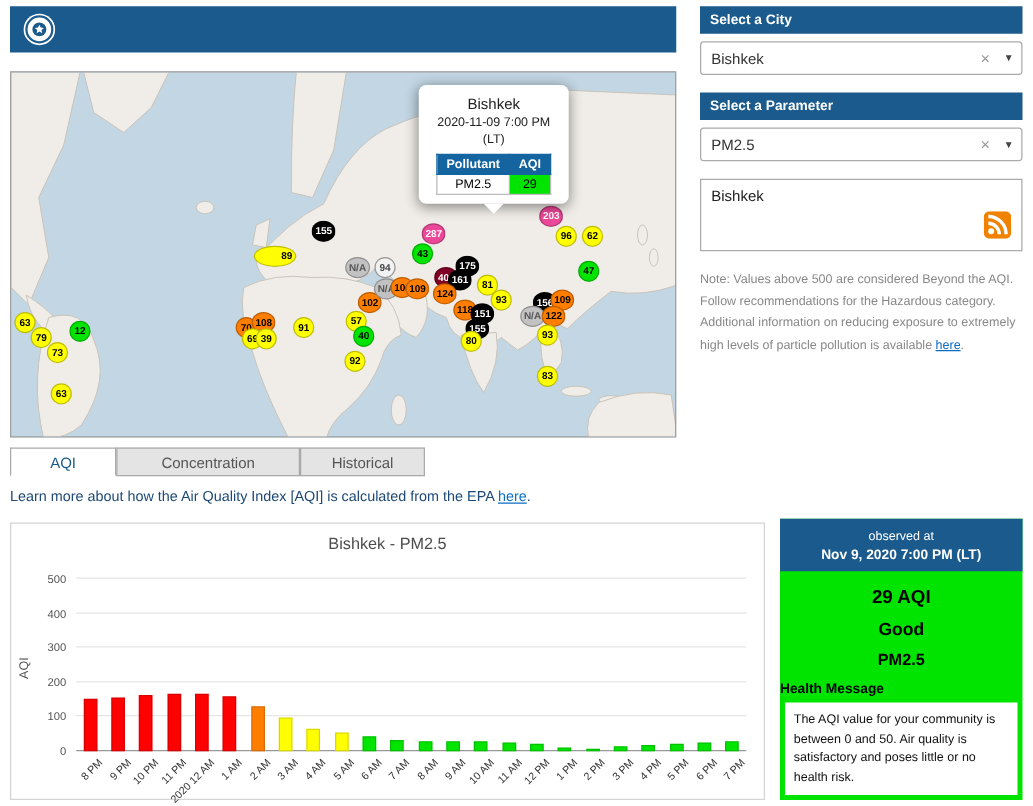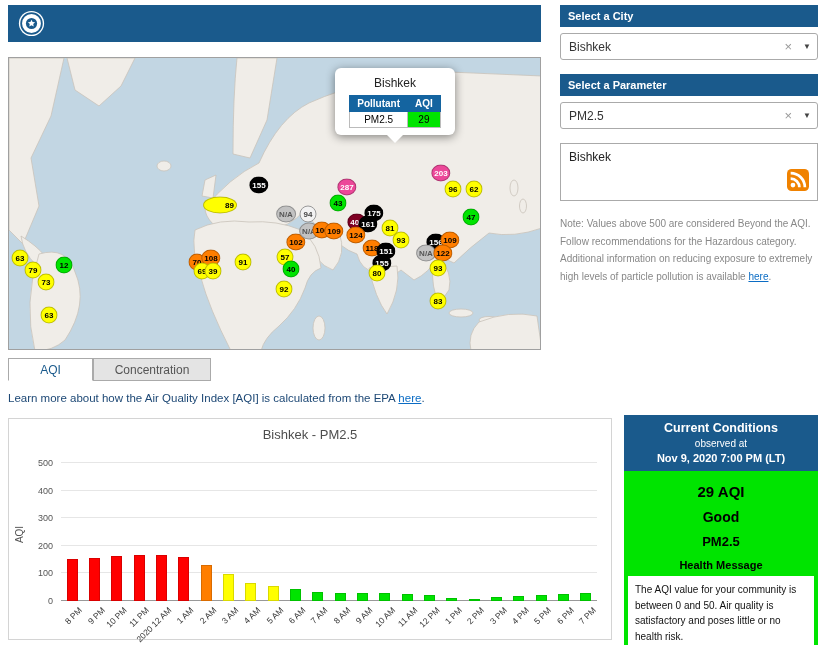--- a/index.html
+++ b/index.html
@@ -49,21 +49,21 @@
   .rss { position:absolute; right:8px; bottom:6px; cursor:pointer; }
   .note { font-size:10px; color:#888; line-height:1.75; }
   .note a, .learn a { color:#0b6cc4; text-decoration:underline; cursor:pointer; }
 
   
   .tabs { position:absolute; left:8px; top:358px; display:flex; }
   .tab { height:23px; display:flex; align-items:center; justify-content:center; font-size:12px;
     border:1px solid #aaa; background:#e4e4e4; color:#555; cursor:pointer; }
   .tab.active { background:#fff; color:#1a5a8c; border-bottom-color:#fff; }
   .tab-aqi { width:85px; }
-  .tab-conc { width:118px; }
+  .tab-conc { width:147px; }
   .tab-hist { width:100px; }
 
   .learn { position:absolute; left:8px; top:392px; font-size:11.5px; color:#1d4875; }
 
   
   .chart { position:absolute; left:8px; top:418px; width:604px; height:222px; border:1px solid #d4d4d4; background:#fff; }
   .chart-title { text-align:center; font-size:13px; color:#4d4d4d; margin-top:8px; }
   .ylab { position:absolute; left:2px; top:110px; transform:rotate(-90deg); font-size:10px; color:#555; }
   .plot { position:absolute; left:52px; right:14px; top:44px; height:138px; }
   .gridline { position:absolute; left:0; right:0; height:0; border-top:1px solid #e6e6e6; }
@@ -78,21 +78,21 @@
   
   .cond { position:absolute; left:624px; top:415px; width:194px; background:#00e400; }
   .cond-header { background:#1a5a8c; color:#fff; text-align:center; padding:6px 4px 7px; }
   .cond-title { font-size:12.5px; font-weight:bold; }
   .cond-obs { font-size:10px; margin-top:3px; }
   .cond-date { font-size:11px; font-weight:bold; margin-top:3px; }
   .cond-aqi { text-align:center; color:#000; padding:12px 4px 10px; }
   .cond-aqi .l1 { font-size:15px; font-weight:bold; }
   .cond-aqi .l2 { font-size:14px; font-weight:bold; margin-top:9px; }
   .cond-aqi .l3 { font-size:13px; font-weight:bold; margin-top:9px; }
-  .hm-title { text-align:center; font-size:11px; font-weight:bold; color:#000; padding-bottom:5px; }
+  .hm-title { font-size:11px; font-weight:bold; color:#000; padding-bottom:5px; }
   .hm-box { background:#fff; margin:0 4px 4px; padding:6px 7px; font-size:10px; color:#111; line-height:1.55; }
 </style>
 </head>
 <body>
 
 <div class="page">
 
   <div class="app-header">
     <svg viewBox="0 0 30 30" width="27" height="27">
       <circle cx="15" cy="15" r="14" fill="#ffffff"></circle>
@@ -121,20 +121,21 @@
         <ellipse cx="452" cy="255" rx="12" ry="4"></ellipse>
         <ellipse cx="480" cy="262" rx="10" ry="3.5"></ellipse>
         <ellipse cx="505" cy="130" rx="4" ry="8"></ellipse>
         <ellipse cx="514" cy="148" rx="3.5" ry="7"></ellipse>
         <path d="M470,264 Q500,252 528,258 L533,293 L462,293 Q458,276 470,264 Z"></path>
       </g>
     </svg>
 
     <div class="popup">
       <div class="popup-city">Bishkek</div>
+      <div class="popup-dt">2020-11-09 7:00 PM (LT)</div>
       <table>
         <tbody>
             <tr>
           <th>Pollutant</th>
           <th>AQI</th>
         </tr>
         <tr>
           <td>PM2.5</td>
           <td class="aqi-cell">29</td>
         </tr>
@@ -215,20 +216,21 @@
     </div>
 
     <div class="note">
       <span>Note: Values above 500 are considered Beyond the AQI. Follow recommendations for the Hazardous category. Additional information on reducing exposure to extremely high levels of particle pollution is available </span><a>here</a><span>.</span>
     </div>
   </div>
 
   <div class="tabs">
     <div class="tab tab-aqi active">AQI</div>
     <div class="tab tab-conc">Concentration</div>
+    <div class="tab tab-hist">Historical</div>
   </div>
 
   <div class="learn">
     <span>Learn more about how the Air Quality Index [AQI] is calculated from the EPA </span><a>here</a><span>.</span>
   </div>
 
   <div class="chart">
     <div class="chart-title">Bishkek - PM2.5</div>
     <div class="ylab">AQI</div>
     <div class="plot">
@@ -348,21 +350,20 @@
           <div class="bar-slot">
             <div class="bar" style="height: 8.004px; background: rgb(0, 228, 0);"></div>
             <div class="xlabel">7 PM</div>
           </div>
         </div>
     </div>
   </div>
 
   <div class="cond">
     <div class="cond-header">
-      <div class="cond-title">Current Conditions</div>
       <div class="cond-obs">observed at</div>
       <div class="cond-date">Nov 9, 2020 7:00 PM (LT)</div>
     </div>
     <div class="cond-aqi">
       <div class="l1">29 AQI</div>
       <div class="l2">Good</div>
       <div class="l3">PM2.5</div>
     </div>
     <div class="hm-title">Health Message</div>
     <div class="hm-box">The AQI value for your community is between 0 and 50. Air quality is satisfactory and poses little or no health risk.</div>

